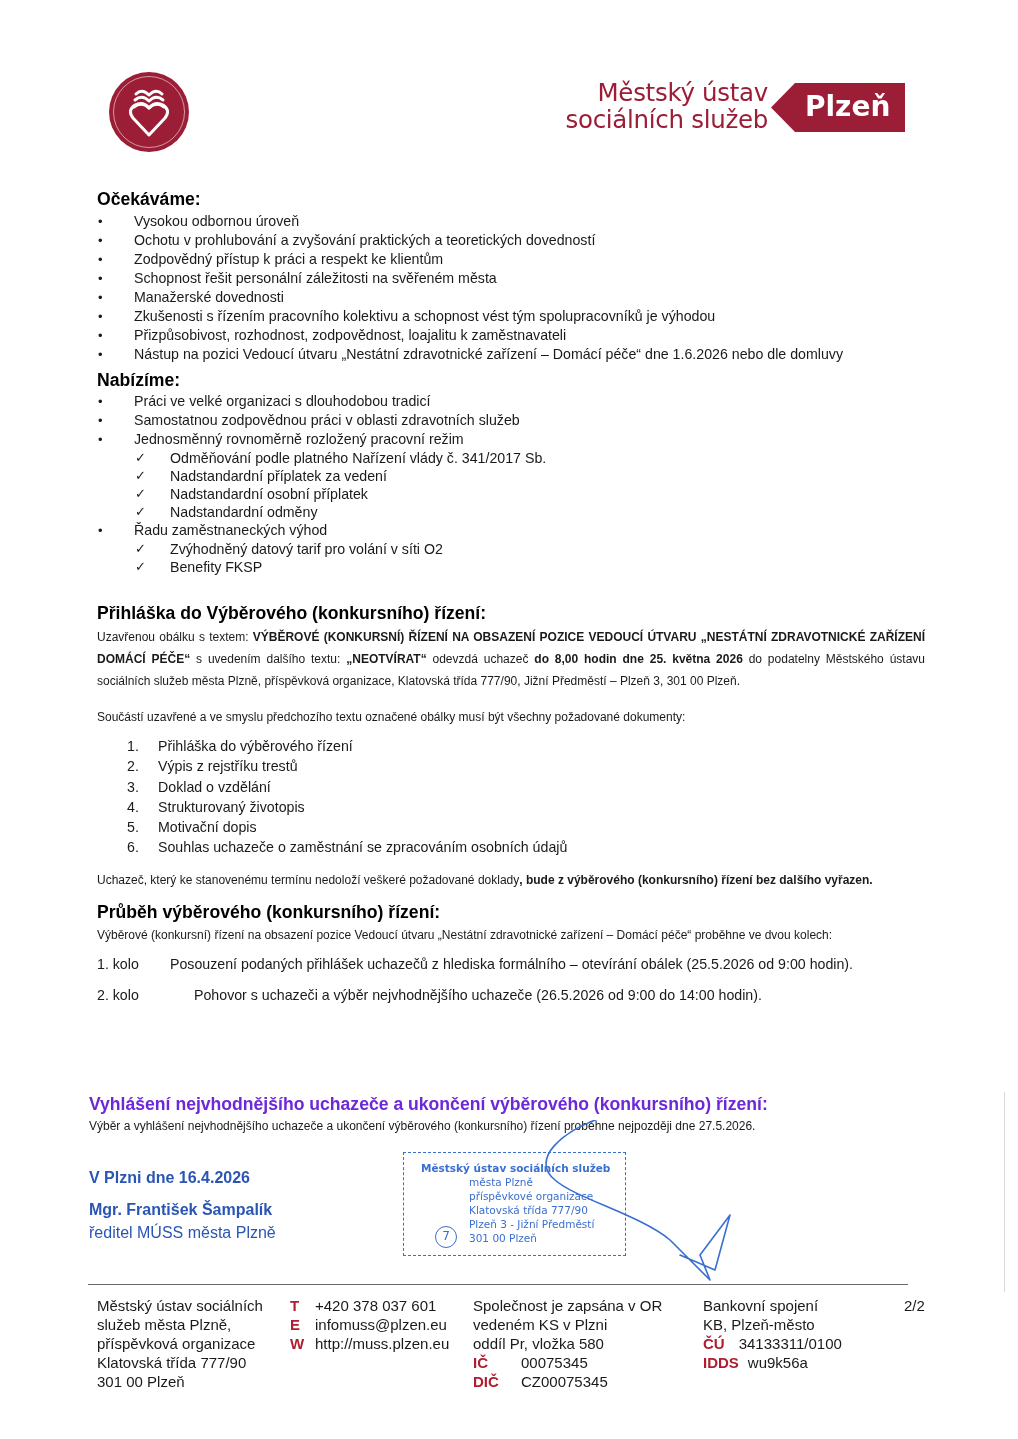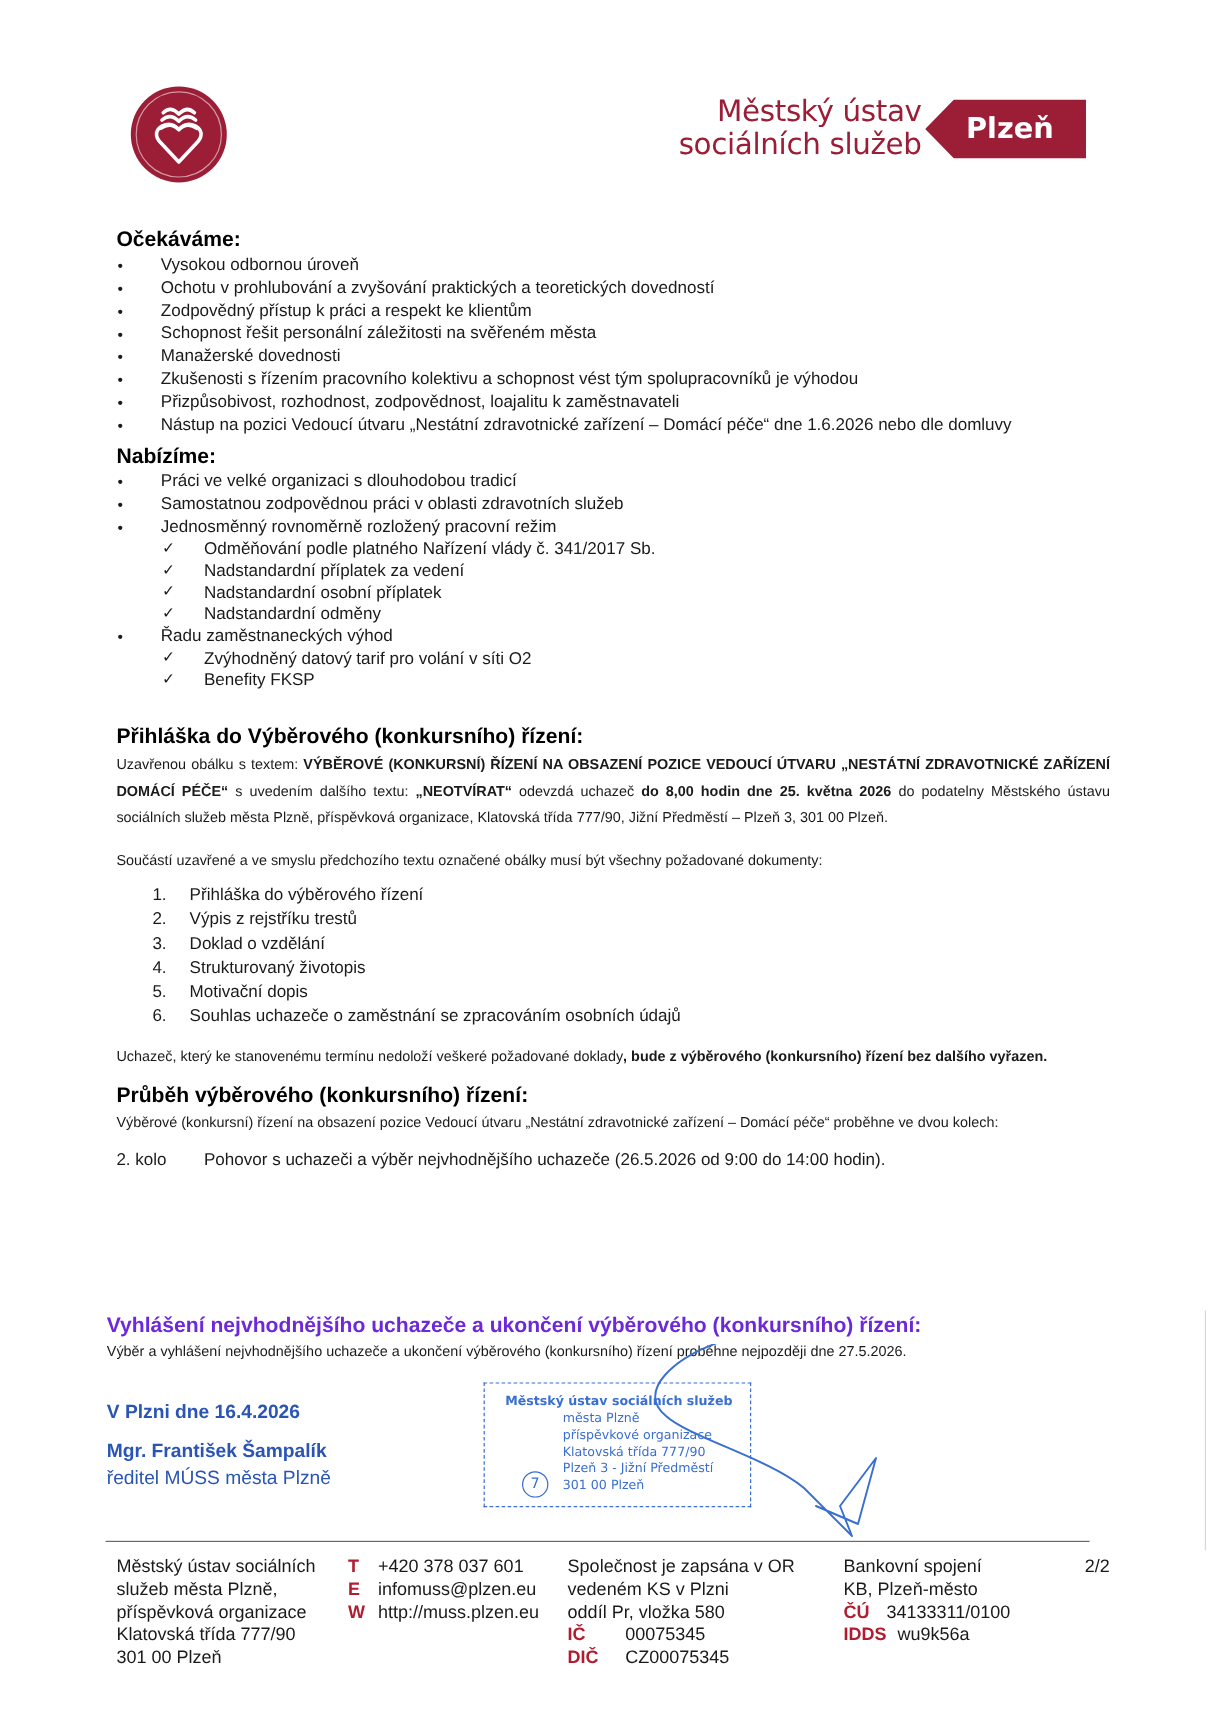--- a/index.html
+++ b/index.html
@@ -30,21 +30,21 @@
       font-family: "DejaVu Sans", sans-serif;
       font-size: 24.5px; line-height: 27px; letter-spacing: -0.3px;
     }
     .brand-tag {
       left: 771px; top: 83px; width: 134px; height: 49px;
     }
     .brand-tag svg { position: absolute; left: 0; top: 0; }
     .brand-tag span {
       position: absolute; left: 34px; top: 6px;
       color: #ffffff; font-family: "DejaVu Sans", sans-serif;
-      font-weight: bold; font-size: 24px; line-height: 36px;
+      font-weight: bold; font-size: 28px; line-height: 36px;
     }
 
     
     .content { left: 97px; top: 188px; width: 830px; }
     .h-blue {
       color: #000000; font-weight: bold; font-size: 17.6px;
       line-height: 22px;
     }
     ul.bul { list-style: none; }
     ul.bul li {
@@ -178,21 +178,25 @@
     <li><span class="n">4.</span><span>Strukturovaný životopis</span></li>
     <li><span class="n">5.</span><span>Motivační dopis</span></li>
     <li><span class="n">6.</span><span>Souhlas uchazeče o zaměstnání se zpracováním osobních údajů</span></li>
   </ol>
   <p class="just" style="margin-top:11px; width:828px;">
     <span>Uchazeč, který ke stanovenému termínu nedoloží veškeré požadované doklady</span><b>, bude z výběrového (konkursního) řízení bez dalšího vyřazen.</b>
   </p>
 
   <div class="h-blue" style="margin-top:10px;">Průběh výběrového (konkursního) řízení:</div>
   <p class="just" style="margin-top:1px; width:828px;">Výběrové (konkursní) řízení na obsazení pozice Vedoucí útvaru „Nestátní zdravotnické zařízení – Domácí péče“ proběhne ve dvou kolech:</p>
-  <div class="kolo" style="margin-top:11px;">
+  <div class="kolo" style="margin-top:8px;">
+    <span class="k">1. kolo</span>
+    <span>Posouzení podaných přihlášek uchazečů z hlediska formálního – otevírání obálek (25.5.2026 od 9:00 hodin).</span>
+  </div>
+  <div class="kolo" style="margin-top:11px;gap:24px;">
     <span class="k">2. kolo</span>
     <span>Pohovor s uchazeči a výběr nejvhodnějšího uchazeče (26.5.2026 od 9:00 do 14:00 hodin).</span>
   </div>
 </div>
 
 <div class="abs sig-h" style="left:89px; top:1094px;">Vyhlášení nejvhodnějšího uchazeče a ukončení výběrového (konkursního) řízení:</div>
 <p class="abs just" style="left:89px; top:1116px; width:824px; line-height:21px;">Výběr a vyhlášení nejvhodnějšího uchazeče a ukončení výběrového (konkursního) řízení proběhne nejpozději dne 27.5.2026.</p>
 <div class="abs sig-line bold" style="left:89px; top:1169px;">V Plzni dne 16.4.2026</div>
 <div class="abs sig-line bold" style="left:89px; top:1201px;">Mgr. František Šampalík</div>
 <div class="abs sig-line" style="left:89px; top:1224px;">ředitel MÚSS města Plzně</div>

